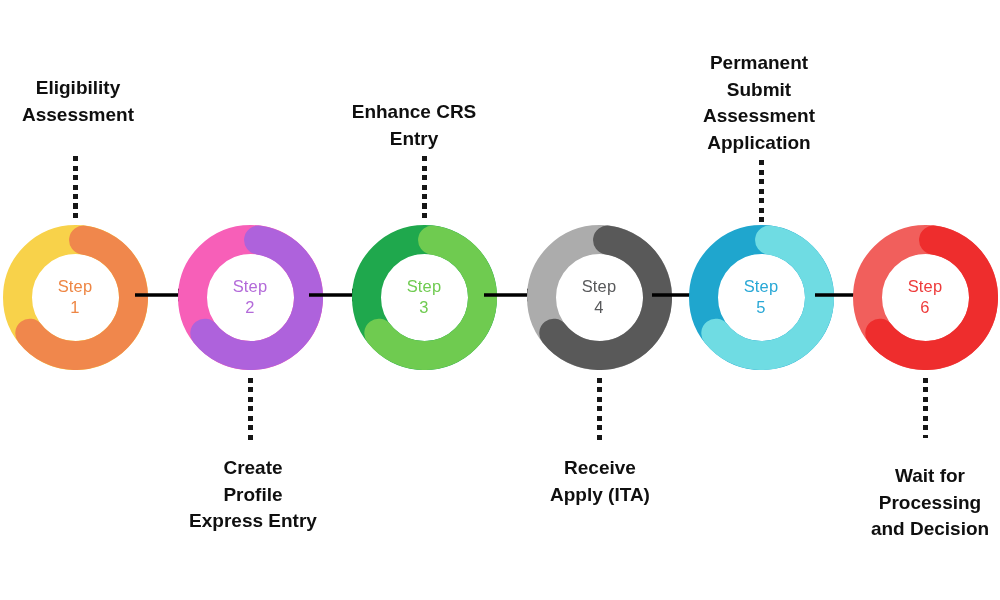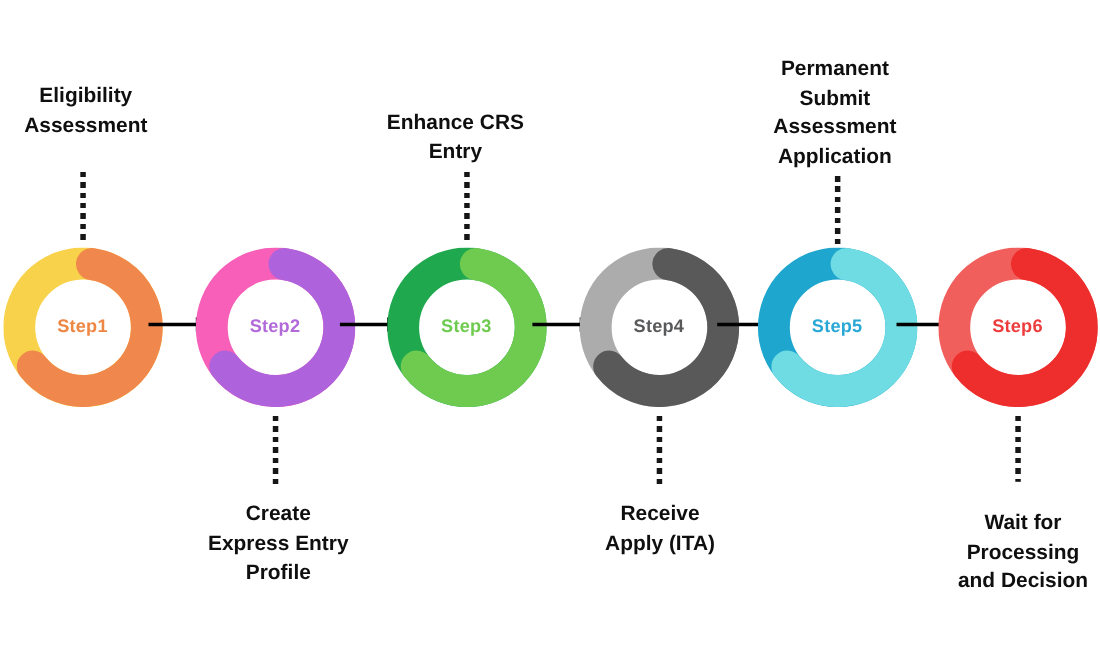--- a/index.html
+++ b/index.html
@@ -6,22 +6,22 @@
   body {
     width: 1000px; height: 600px; overflow: hidden;
     background: #ffffff;
     font-family: "Liberation Sans", sans-serif;
   }
   #stage { position: relative; width: 1000px; height: 600px; }
   .donut { position: absolute; width: 145px; height: 145px; }
   .donut svg { position: absolute; left: 0; top: 0; }
   .step-text {
     position: absolute; left: 0; top: 0; right: 0; bottom: 0;
-    display: flex; flex-direction: row; align-items: center; justify-content: center;
-    font-weight: 700; font-size: 16.5px; line-height: 21px; text-align: right;
+    display: flex; flex-direction: column; align-items: center; justify-content: center;
+    font-weight: 400; font-size: 16.5px; line-height: 21px; text-align: right;
     letter-spacing: 0.2px;
   }
   .connector { position: absolute; width: 5px; }
   .step-label {
     position: absolute; width: 220px; text-align: center;
     font-weight: 700; font-size: 19px; line-height: 26.5px;
     color: var(--label-color, #111111);
   }
   .arrow { position: absolute; }
 </style>
@@ -54,22 +54,22 @@
         <path d="M 80.57 15.08 A 58 58 0 1 1 26.80 108.22" fill="none" stroke-width="29" stroke-linecap="round" stroke="#AE62DC"></path>
       </svg>
       <div class="step-text" style="color: rgb(179, 106, 217);">
         <div>Step</div>
         <div>2</div>
       </div>
     </div>
     <div class="connector" style="left: 247.5px; top: 378px; height: 63px; background: repeating-linear-gradient(rgb(22, 22, 22) 0px, rgb(22, 22, 22) 5px, transparent 5px, transparent 9.5px);"></div>
     <div class="step-label" style="left: 143px; top: 455px;">
       <div>Create</div>
+      <div>Profile</div>
       <div>Express Entry</div>
-      <div>Profile</div>
     </div>
     <svg class="arrow" width="62" height="16" viewBox="0 0 62 16" style="left: 308px; top: 287px;">
       <line x1="1" y1="8" x2="46" y2="8" stroke-width="3.4" stroke="#000000"></line>
       <polygon points="44,1.5 61,8 44,14.5" fill="#000000"></polygon>
     </svg>
     <div class="donut" style="left: 351.5px; top: 224.5px;">
       <svg viewBox="0 0 145 145" width="145" height="145">
         <circle cx="72.5" cy="72.5" r="58" fill="none" stroke-width="29" stroke="#1FA84D"></circle>
         <path d="M 80.57 15.08 A 58 58 0 1 1 26.80 108.22" fill="none" stroke-width="29" stroke-linecap="round" stroke="#6FCB50"></path>
       </svg>

